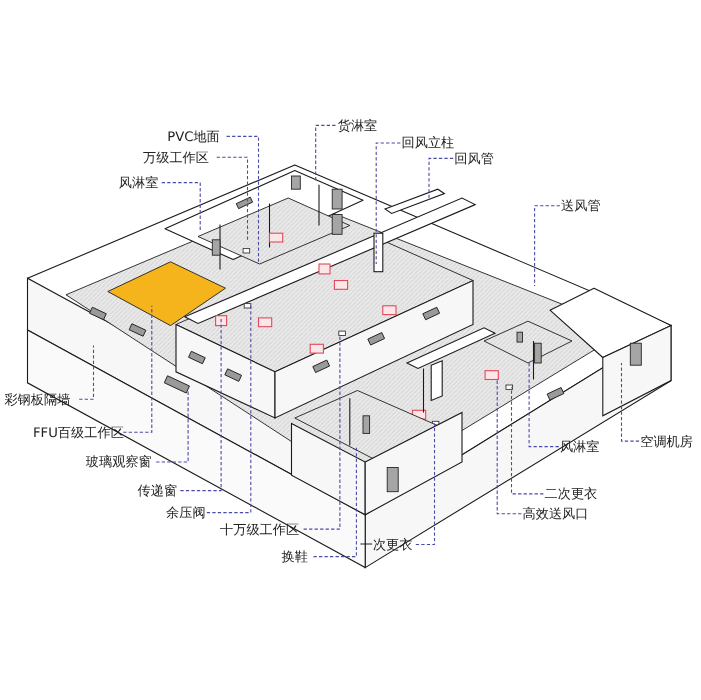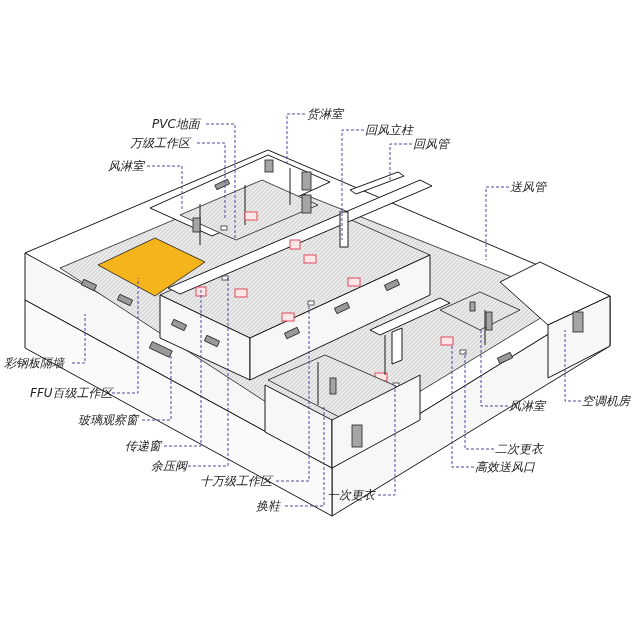--- a/index.html
+++ b/index.html
@@ -1,16 +1,16 @@
 <!DOCTYPE html>
 <html><head>
 <meta charset="utf-8">
 <style>
   html, body { margin: 0; padding: 0; background: #ffffff; }
-  #stage { position: relative; width: 637px; height: 636px; overflow: hidden; background: #fff; font-style: italic; }
+  #stage { position: relative; width: 637px; height: 636px; overflow: hidden; background: #fff; }
   svg { position: absolute; left: 0; top: 0; }
   .lbl { font-family: "DejaVu Sans", sans-serif; font-size: 12px; fill: #222; }
   .edge { stroke: #1a1a1a; stroke-width: 1; fill: #ffffff; stroke-linejoin: round; }
   .floor { stroke: #1a1a1a; stroke-width: 0.8; fill: url(#hatch); }
   .wallside { stroke: #1a1a1a; stroke-width: 1; fill: #f7f7f7; }
   .duct { stroke: #1a1a1a; stroke-width: 1; fill: #ffffff; }
   .win { stroke: #222; stroke-width: 0.8; fill: #9a9a9a; }
   .door { stroke: #222; stroke-width: 0.8; fill: #a5a5a5; }
   .hepa { stroke: #e0495a; stroke-width: 1; fill: #fde6e8; }
   .leader { stroke: #4a4aa8; stroke-width: 1; fill: none; stroke-dasharray: 3 2; }

